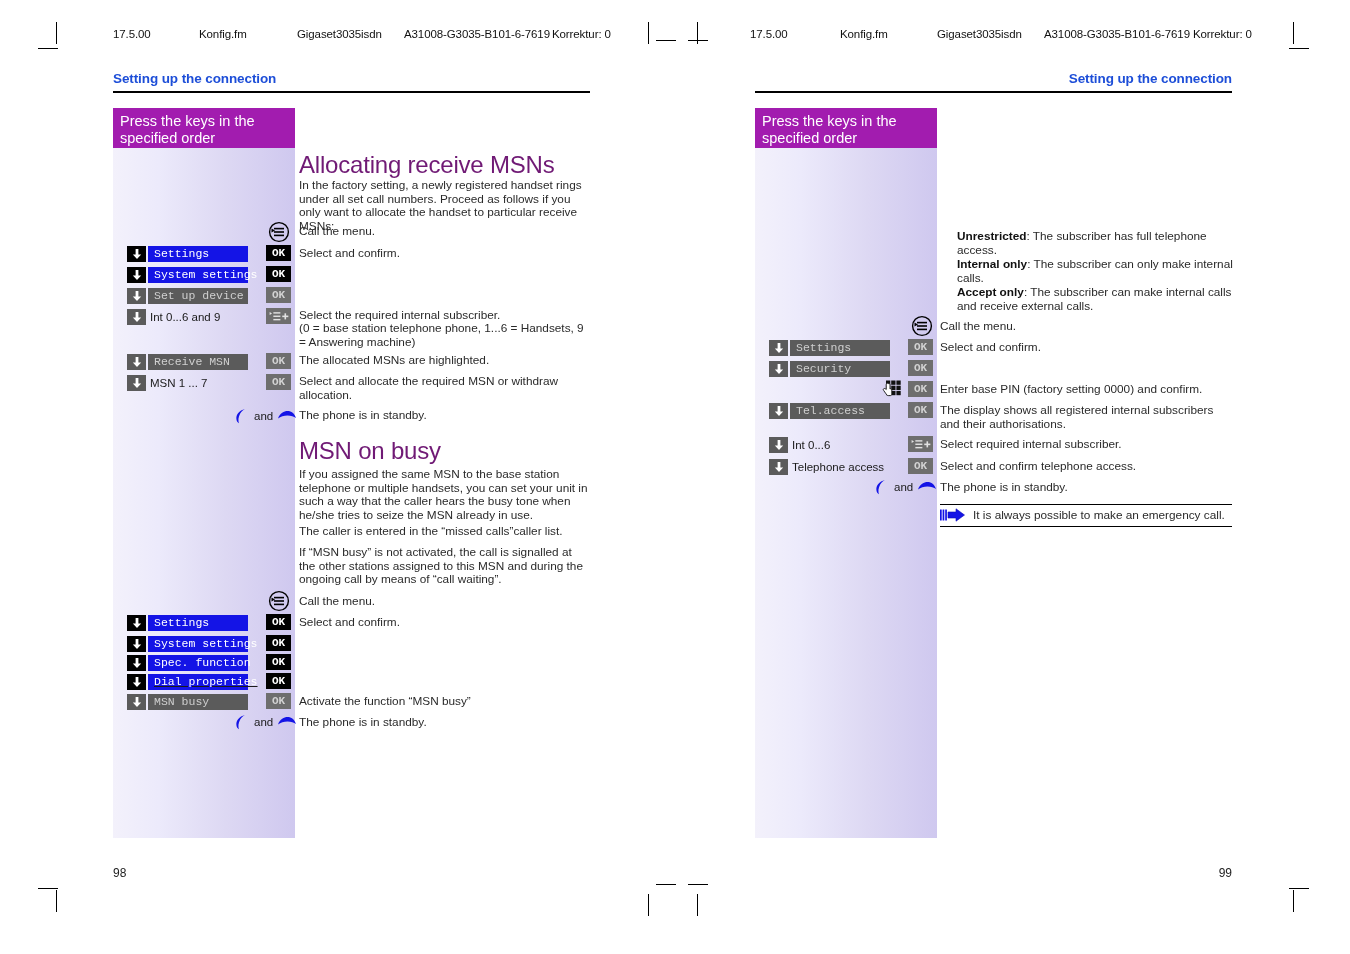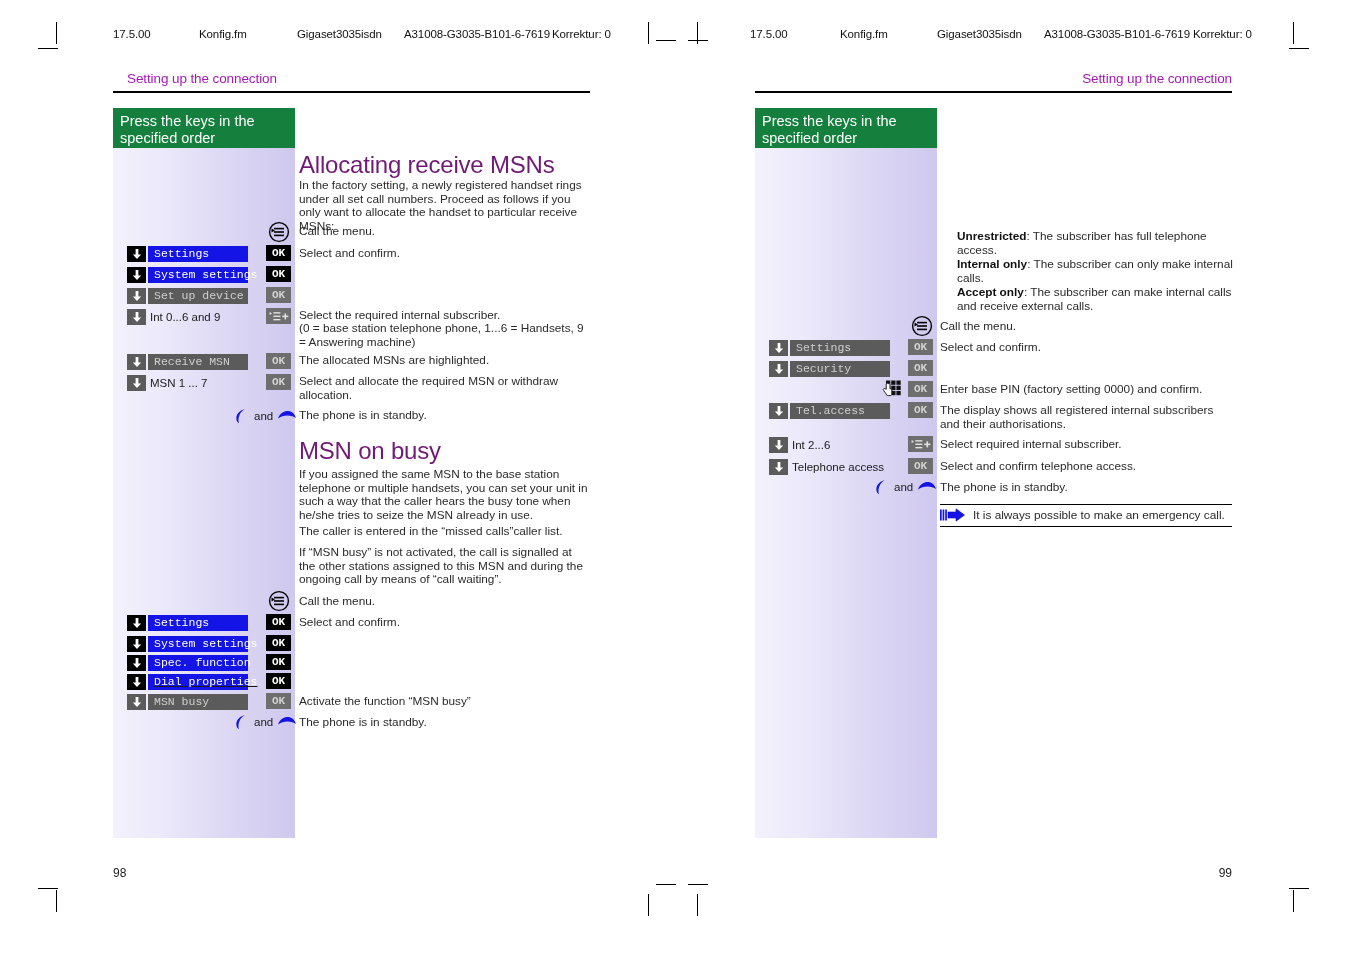--- a/index.html
+++ b/index.html
@@ -22,30 +22,29 @@
   
   .runhead{
     position:absolute;top:28px;
     font-size:11.5px;color:#111;white-space:nowrap;
     letter-spacing:-0.1px;
   }
 
   
   .secthead{
     position:absolute;top:71px;
-    font-size:13.5px;font-weight:normal;color:#a21caf;
+    font-size:13.5px;font-weight:bold;color:#1d4ed8;
     letter-spacing:-0.1px;
-    margin-left:14px;
   }
   .sectrule{position:absolute;top:91px;height:1.6px;background:#000;}
 
   
   .banner{
     position:absolute;
-    background:#15803d;color:#fff;
+    background:#a21caf;color:#fff;
     font-size:14.5px;line-height:17px;
     padding:5px 0 16px 7px;
     box-sizing:border-box;
   }
 
   
   .keycol{
     position:absolute;
     background:linear-gradient(to right,#f3f1fb 0%,#eceafb 25%,#ddd8f3 62%,#cfc8ef 100%);
   }
@@ -397,21 +396,21 @@
     <div class="lbl lbl-gray" style="width:100px;">Tel.access</div>
   </div>
   <div class="okbox ok-gray" style="left:233px;top:402px;">OK</div>
 
   <div class="krow" style="left:94px;top:436px;">
     <div class="arrowbox ab-gray">
       <svg viewBox="0 0 13 13" width="12" height="12">
           <path d="M5 1 h3 v6 h3 l-4.5 5 l-4.5 -5 h3 z" fill="#fff"></path>
         </svg>
     </div>
-    <div class="lbl lbl-plain" style="width:100px;">Int 2...6</div>
+    <div class="lbl lbl-plain" style="width:100px;">Int 0...6</div>
   </div>
   <div class="listbox" style="left:233px;top:436px;">
     <svg viewBox="0 0 24 16" width="23" height="15">
       <path d="M2.5 3.2 l2.6 1.6 l-2.6 1.6 z" fill="#e2e2e2"></path>
       <rect x="6.5" y="3.4" width="7.5" height="1.5" fill="#e2e2e2"></rect>
       <rect x="6.5" y="7" width="7.5" height="1.5" fill="#e2e2e2"></rect>
       <rect x="6.5" y="10.6" width="7.5" height="1.5" fill="#e2e2e2"></rect>
       <rect x="16" y="7" width="6.5" height="1.7" fill="#e2e2e2"></rect>
       <rect x="18.4" y="4.6" width="1.7" height="6.5" fill="#e2e2e2"></rect>
     </svg>

